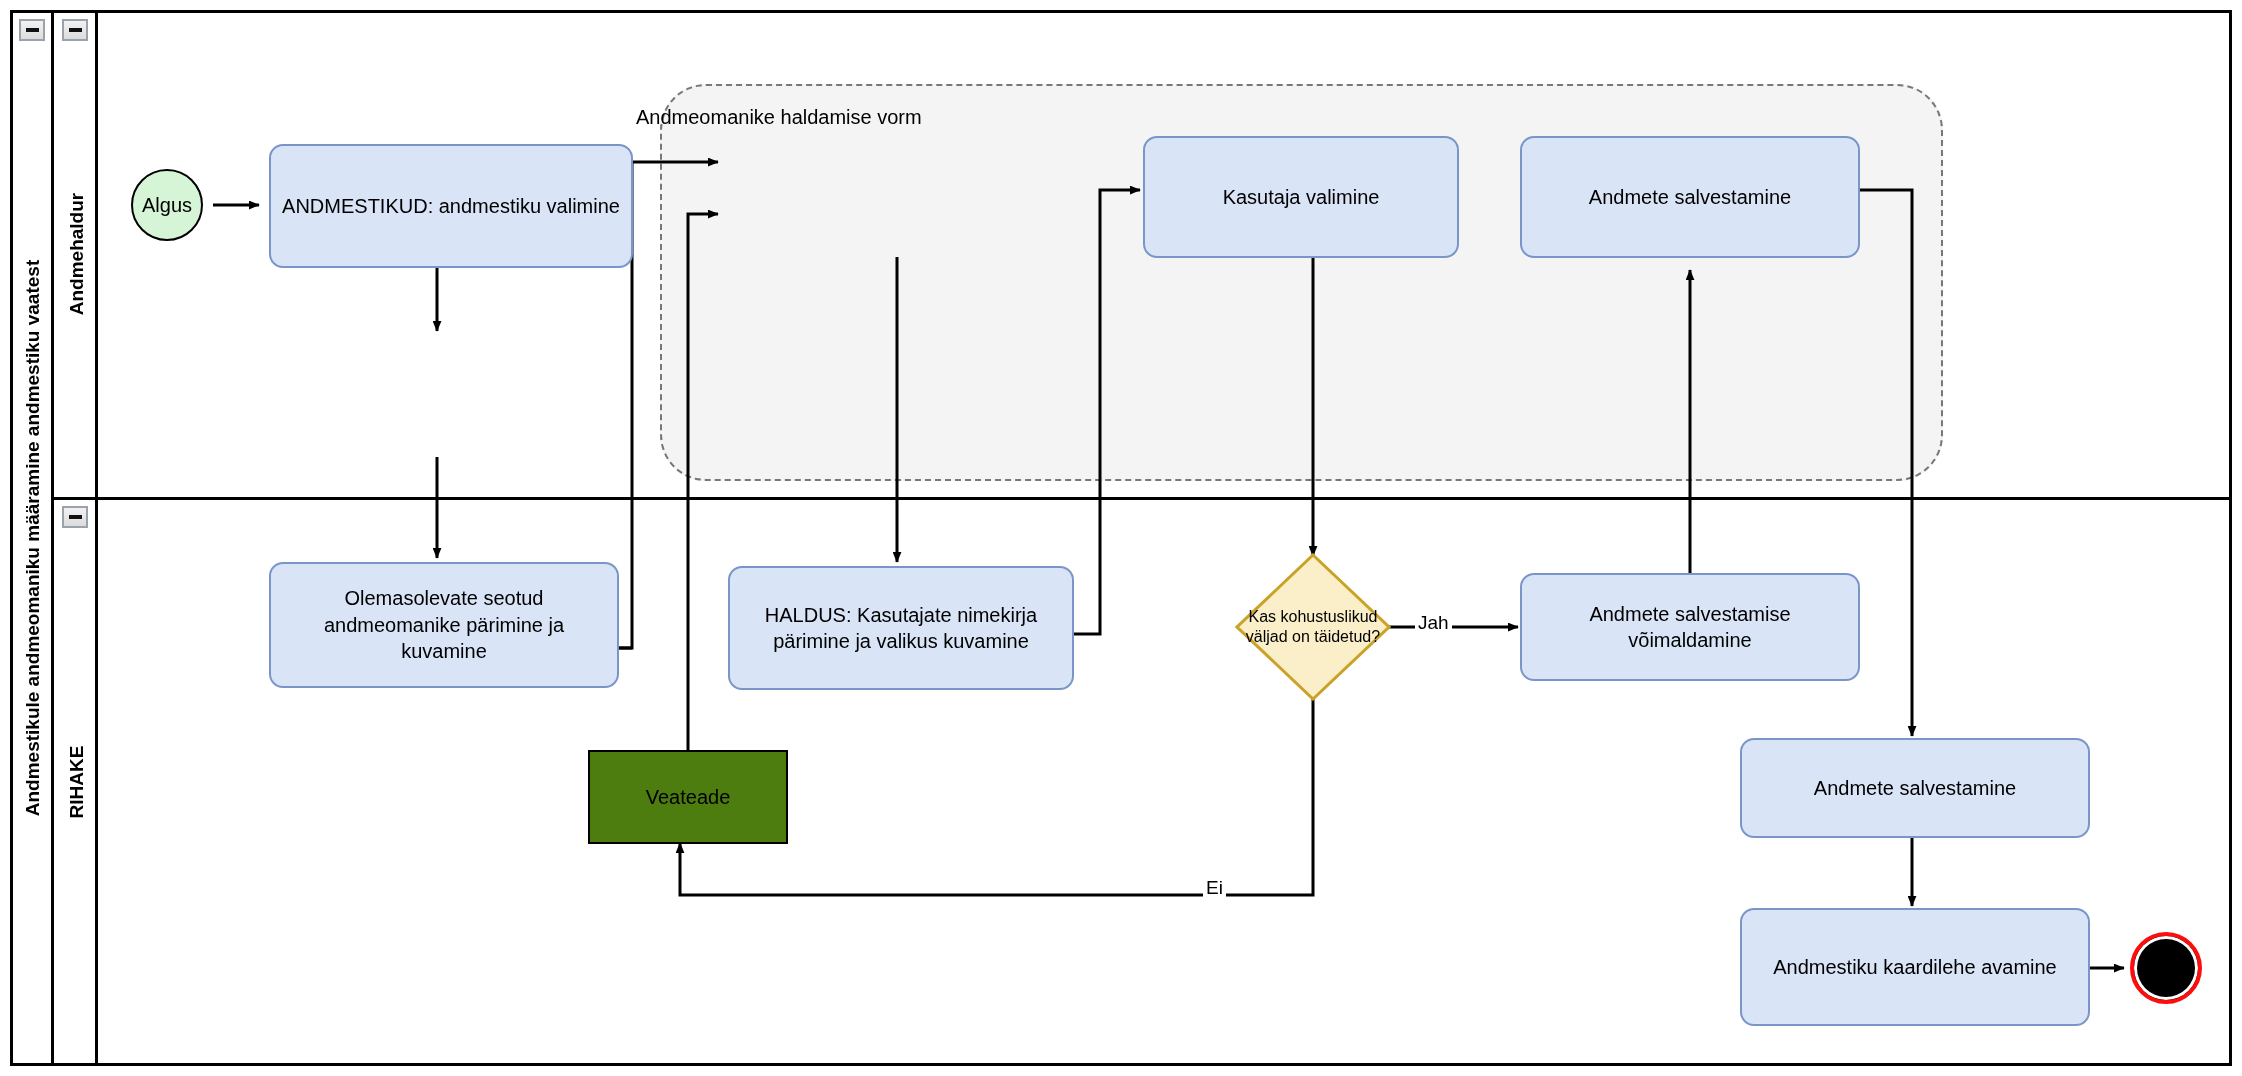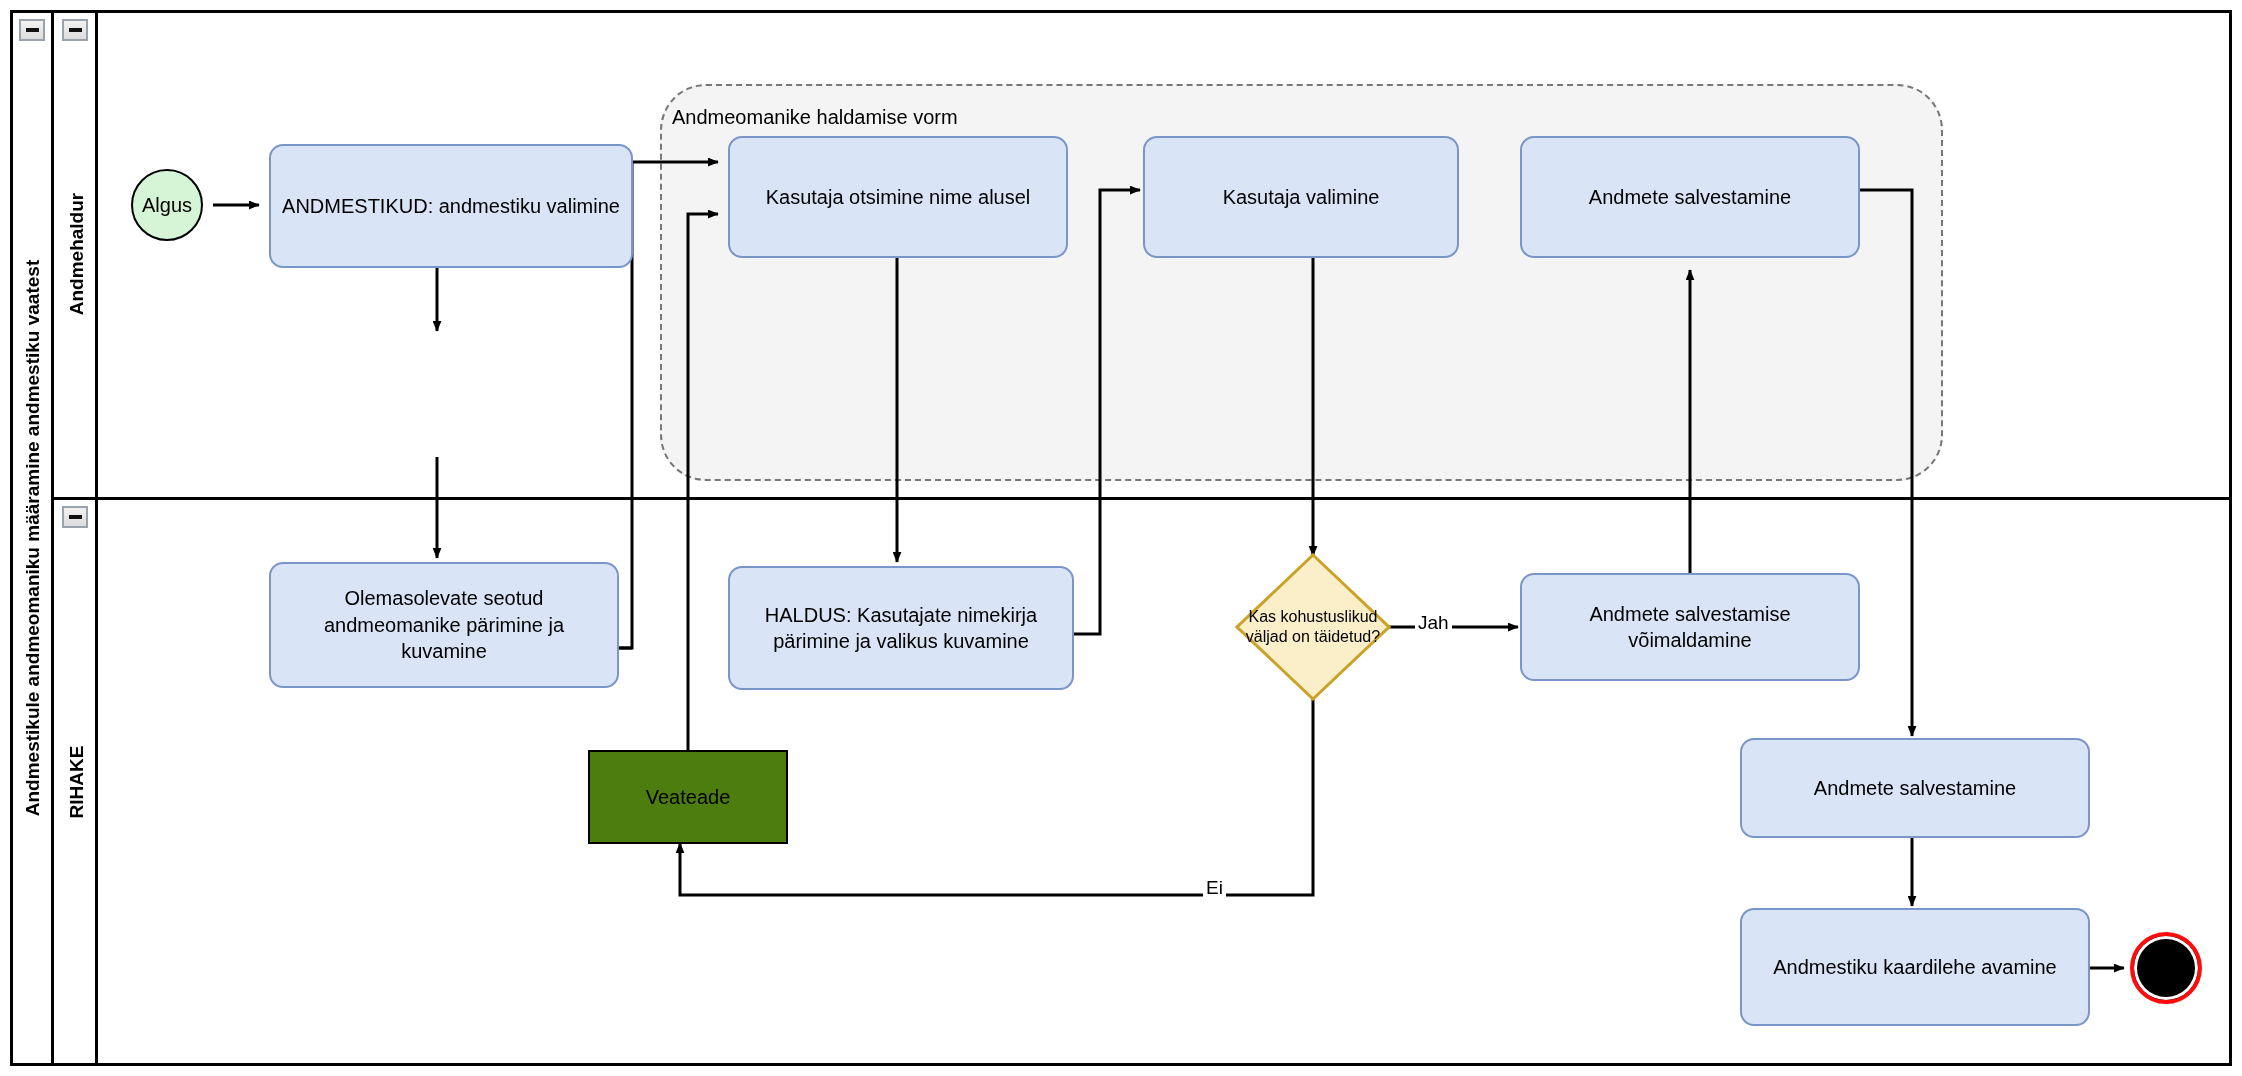--- a/index.html
+++ b/index.html
@@ -65,21 +65,21 @@
   <div class="lane-divider" style="top:497px;"></div>
 
   <div class="lane-header" style="top:497px;height:569px;">
     <div class="lane-header-text" style="--h:569px;left:-262.5px;top:262.5px;width:569px;transform:rotate(-90deg);">RIHAKE</div>
   </div>
   <div class="minus-icon" style="left:62px;top:506px;">
       <i></i>
     </div>
 
   <div class="subprocess" style="left:660px;top:84px;width:1283px;height:397px;"></div>
-  <div class="subprocess-label" style="left:672px;top:106px;text-align:center;">Andmeomanike haldamise vorm</div>
+  <div class="subprocess-label" style="left:636px;top:106px;text-align:center;">Andmeomanike haldamise vorm</div>
 
   <svg class="edges" viewBox="0 0 2242 1076">
     <defs>
       <marker id="arw" markerWidth="11" markerHeight="9" refX="10.2" refY="4.5" orient="auto" markerUnits="userSpaceOnUse">
         <path d="M0,0 L11,4.5 L0,9 z" fill="#000"></path>
       </marker>
     </defs>
     <g fill="none" stroke="#000" stroke-width="3">
 
       <path d="M213,205 L259,205" marker-end="url(#arw)"></path>
@@ -117,23 +117,20 @@
 
   <div class="node start-ev" style="left:131px;top:169px;width:72px;height:72px;">
     <span>Algus</span>
   </div>
 
   <div class="node task" style="left:269px;top:144px;width:364px;height:124px;">
     <span>ANDMESTIKUD: andmestiku valimine</span>
   </div>
 
 
-  <div class="node task" style="left:728px;top:136px;width:340px;height:122px;">
-    <span>Kasutaja otsimine nime alusel</span>
-  </div>
 
   <div class="node task" style="left:1143px;top:136px;width:316px;height:122px;">
     <span>Kasutaja valimine</span>
   </div>
 
   <div class="node task" style="left:1520px;top:136px;width:340px;height:122px;">
     <span>Andmete salvestamine</span>
   </div>
 
   <div class="node task" style="left:269px;top:562px;width:350px;height:126px;">

